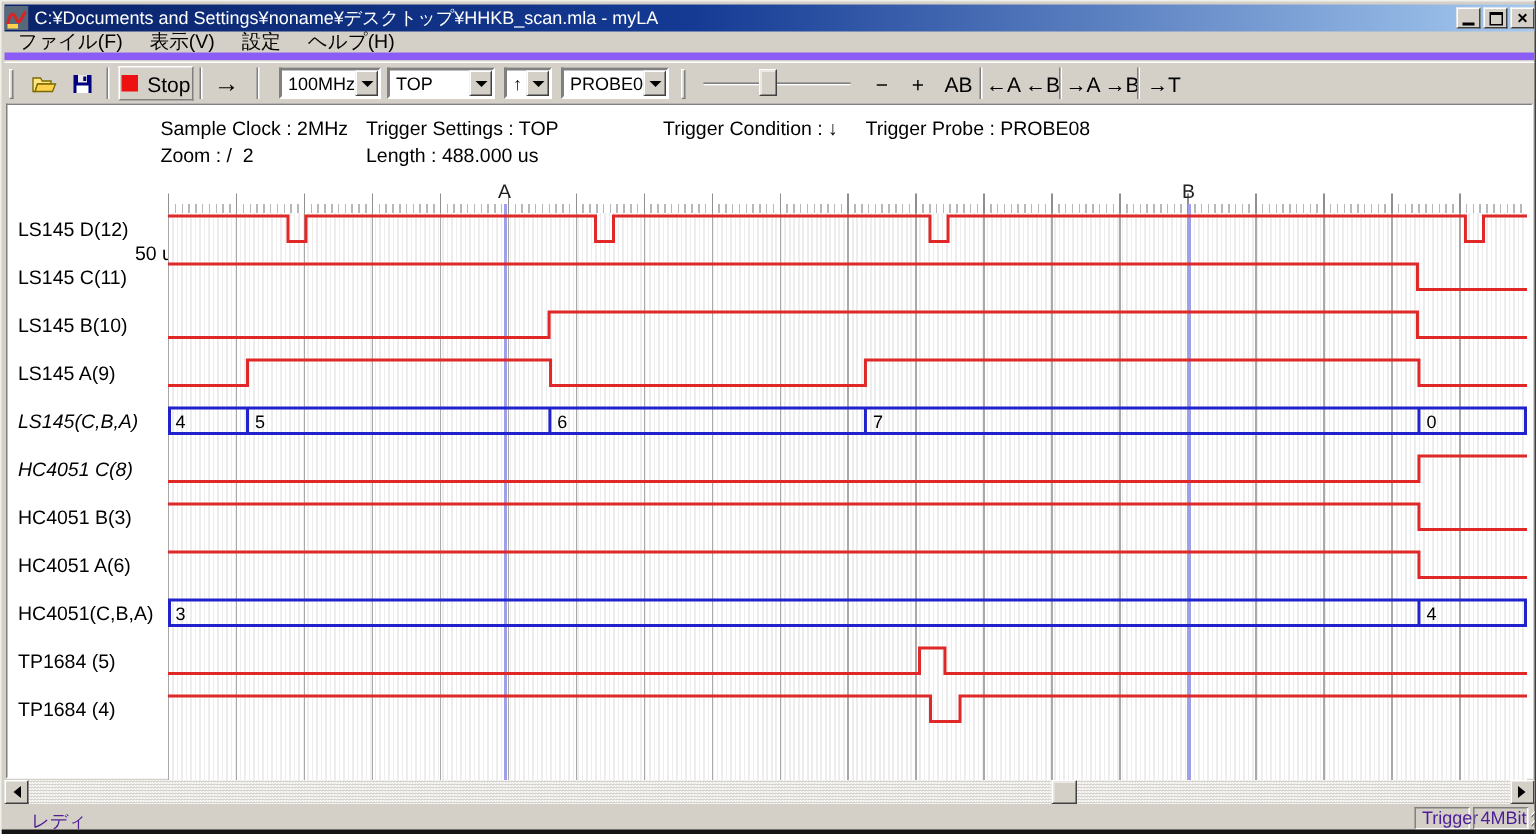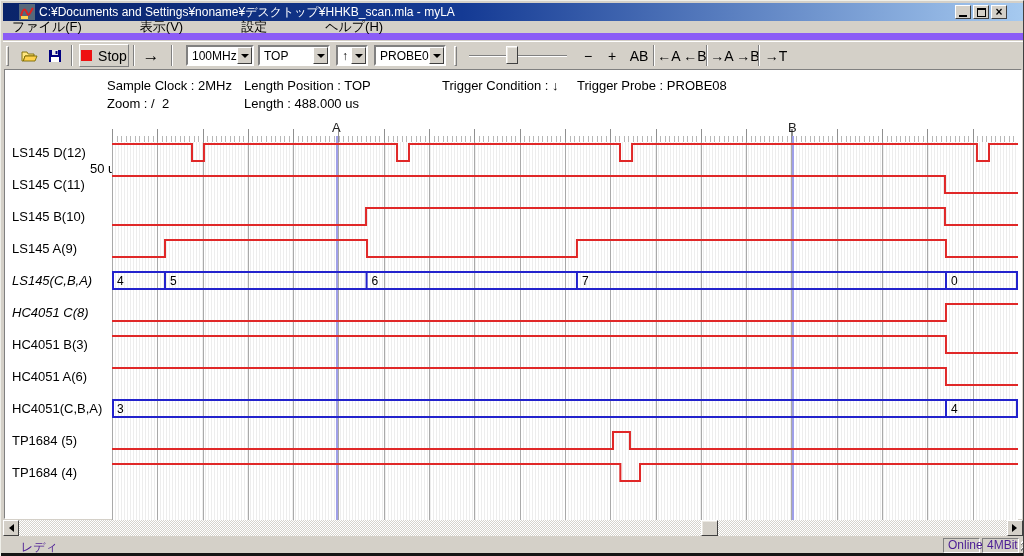--- a/index.html
+++ b/index.html
@@ -2,31 +2,31 @@
 <html><head>
 <meta charset="utf-8">
 <style>
   * { box-sizing: border-box; margin: 0; padding: 0; }
   body { font-family: "Liberation Sans", sans-serif; background: #808080; }
   .win { position: relative; width: 1024px; height: 556px; background: #d4d0c8; overflow: hidden;
          border-left: 1px solid #efefe9; border-top: 1px solid #efefe9; border-right: 1px solid #404040; }
   
   .titlebar { position: absolute; left: 2px; top: 2px; width: 1020px; height: 18px;
               background: linear-gradient(90deg, #0a246a 0%, #143a94 45%, #a6caf0 100%);
-              display: flex; align-items: center; padding: 0 16px; color: #fff; }
+              display: flex; align-items: center; padding: 0 0; color: #fff; }
   .app-icon { width: 16px; height: 16px; flex: 0 0 16px; }
   .title-text { flex: 1; font-size: 12px; margin-left: 4px; white-space: nowrap; overflow: hidden; }
   .tb-btn { width: 16px; height: 14px; background: #d4d0c8; border: 1px solid; border-color: #fff #404040 #404040 #fff;
             display: flex; align-items: center; justify-content: center; margin-left: 2px; color: #000; }
   .glyph-min { width: 8px; height: 2px; background: #000; margin-top: 7px; }
   .glyph-max { width: 9px; height: 9px; border: 1px solid #000; border-top-width: 2px; }
   .glyph-close { font-size: 12px; font-weight: bold; line-height: 10px; }
   
   .menubar { position: absolute; left: 2px; top: 20px; width: 1020px; height: 19px;
-             display: flex; align-items: center; font-size: 13px; border-bottom: 7px solid #8b5cf6; gap: 40px; }
+             display: flex; align-items: center; font-size: 13px; border-bottom: 5px solid #8b5cf6; }
   .menu-item { padding: 2px 9px; color: #000; }
   
   .toolbar { position: absolute; left: 2px; top: 40px; width: 1020px; height: 27px; border-top: 1px solid #fff; }
   .tgrip { position: absolute; top: 4px; height: 20px; width: 3px; border: 1px solid; border-color: #fff #808080 #808080 #fff; }
   .tsep  { position: absolute; top: 3px; height: 21px; width: 2px; border-left: 1px solid #808080; border-right: 1px solid #fff; }
   .tbtn  { position: absolute; top: 2px; height: 23px; display: flex; align-items: center; justify-content: center;
            font-size: 14px; color: #000; background: transparent; border: none; }
   .tbtn.raised { border: 1px solid; border-color: #fff #808080 #808080 #fff; }
   .stop-square { display: inline-block; width: 11px; height: 11px; background: #ee1111; margin-right: 6px; }
   .run-arrow { font-size: 17px; font-weight: bold; }
@@ -172,21 +172,21 @@
     <button class="tbtn" style="left:679px;width:26px">←B</button>
     <span class="tsep" style="left:703px"></span>
     <button class="tbtn" style="left:706px;width:26px">→A</button>
     <button class="tbtn" style="left:732px;width:26px">→B</button>
     <span class="tsep" style="left:755px"></span>
     <button class="tbtn" style="left:759px;width:28px">→T</button>
   </div>
 
   <div class="main">
     <span class="info" style="left:102px;top:8px">Sample Clock : 2MHz</span>
-    <span class="info" style="left:239px;top:8px">Length Position : TOP</span>
+    <span class="info" style="left:239px;top:8px">Trigger Settings : TOP</span>
     <span class="info" style="left:437px;top:8px">Trigger Condition : ↓</span>
     <span class="info" style="left:572px;top:8px">Trigger Probe : PROBE08</span>
     <span class="info" style="left:102px;top:26px">Zoom : /  2</span>
     <span class="info" style="left:239px;top:26px">Length : 488.000 us</span>
 
     <span class="scale-label">50 us</span>
     <div class="ruler"></div>
     <div class="wavegrid"></div>
     <div id="markers">
         <div class="marker-line" style="left: 331px; background: rgb(159, 159, 232);"></div>
@@ -241,19 +241,19 @@
   </div>
 
   <div class="scrollbar">
     <span class="sb-btn sb-left" style="left:0"></span>
     <span class="sb-thumb"></span>
     <span class="sb-btn sb-right" style="right:0"></span>
   </div>
 
   <div class="statusbar">
     <span class="status-msg">レディ</span>
-    <span class="status-panel" style="left:928px;width:37px">Online</span>
+    <span class="status-panel" style="left:928px;width:37px">Trigger</span>
     <span class="status-panel" style="left:967px;width:37px">4MBit</span>
     <span class="resize-grip"></span>
   </div>
 
   <div class="bottom-strip"></div>
 </div>
 
 </body></html>

